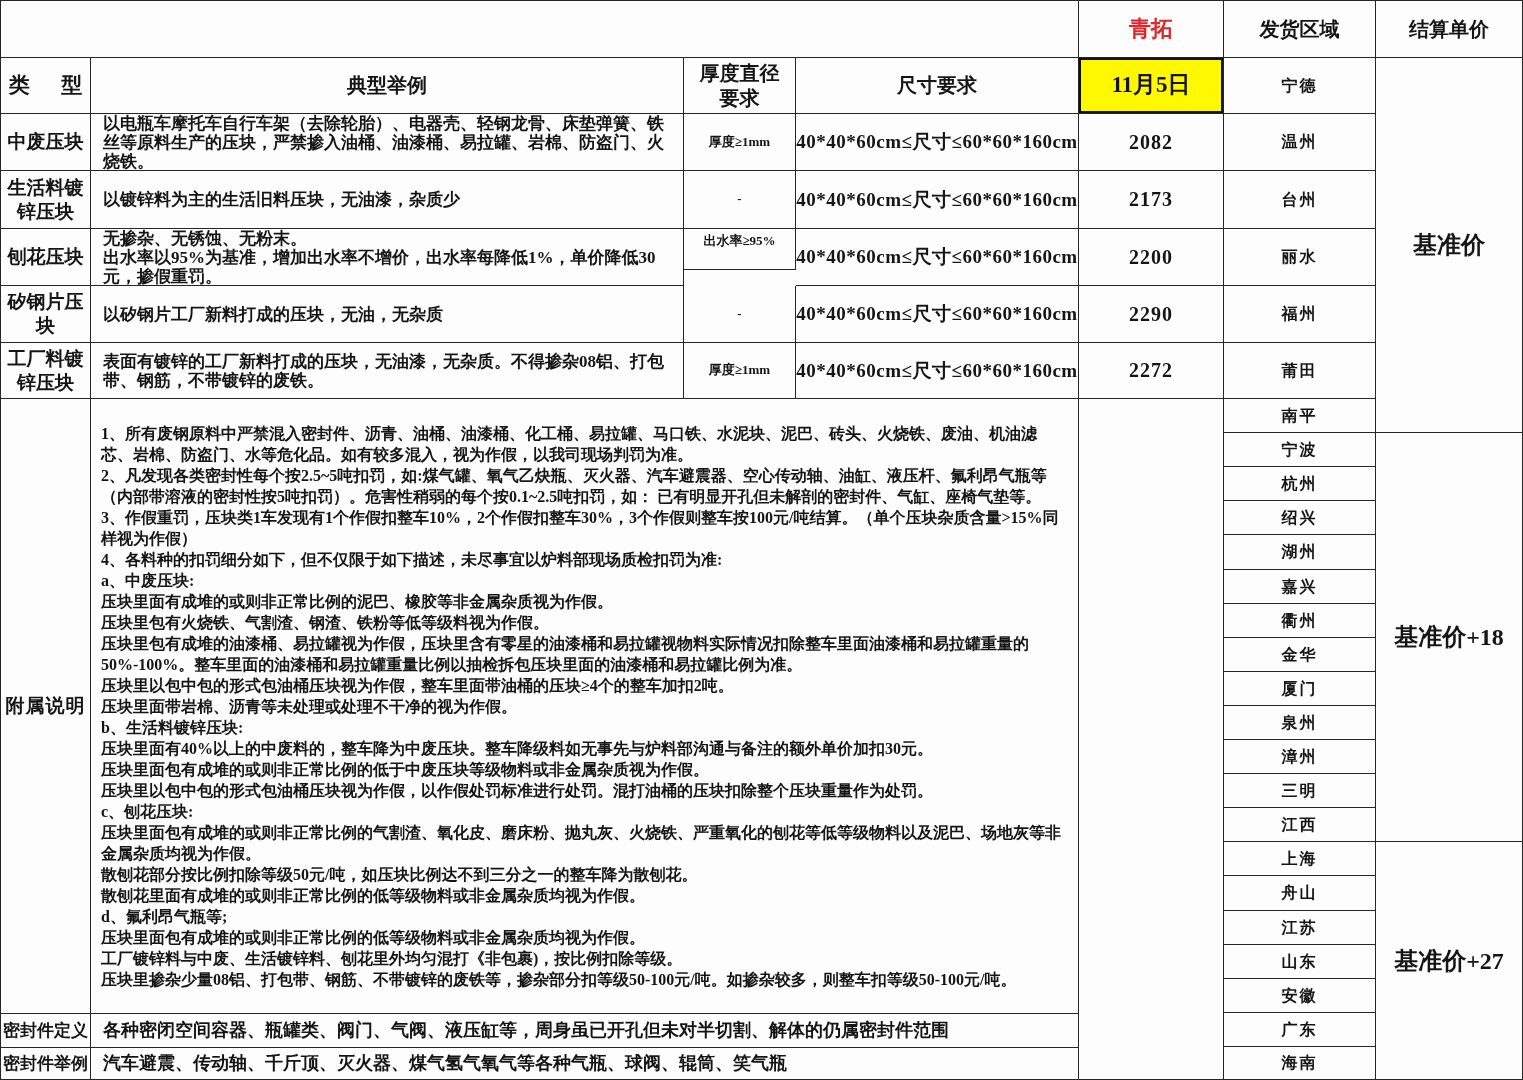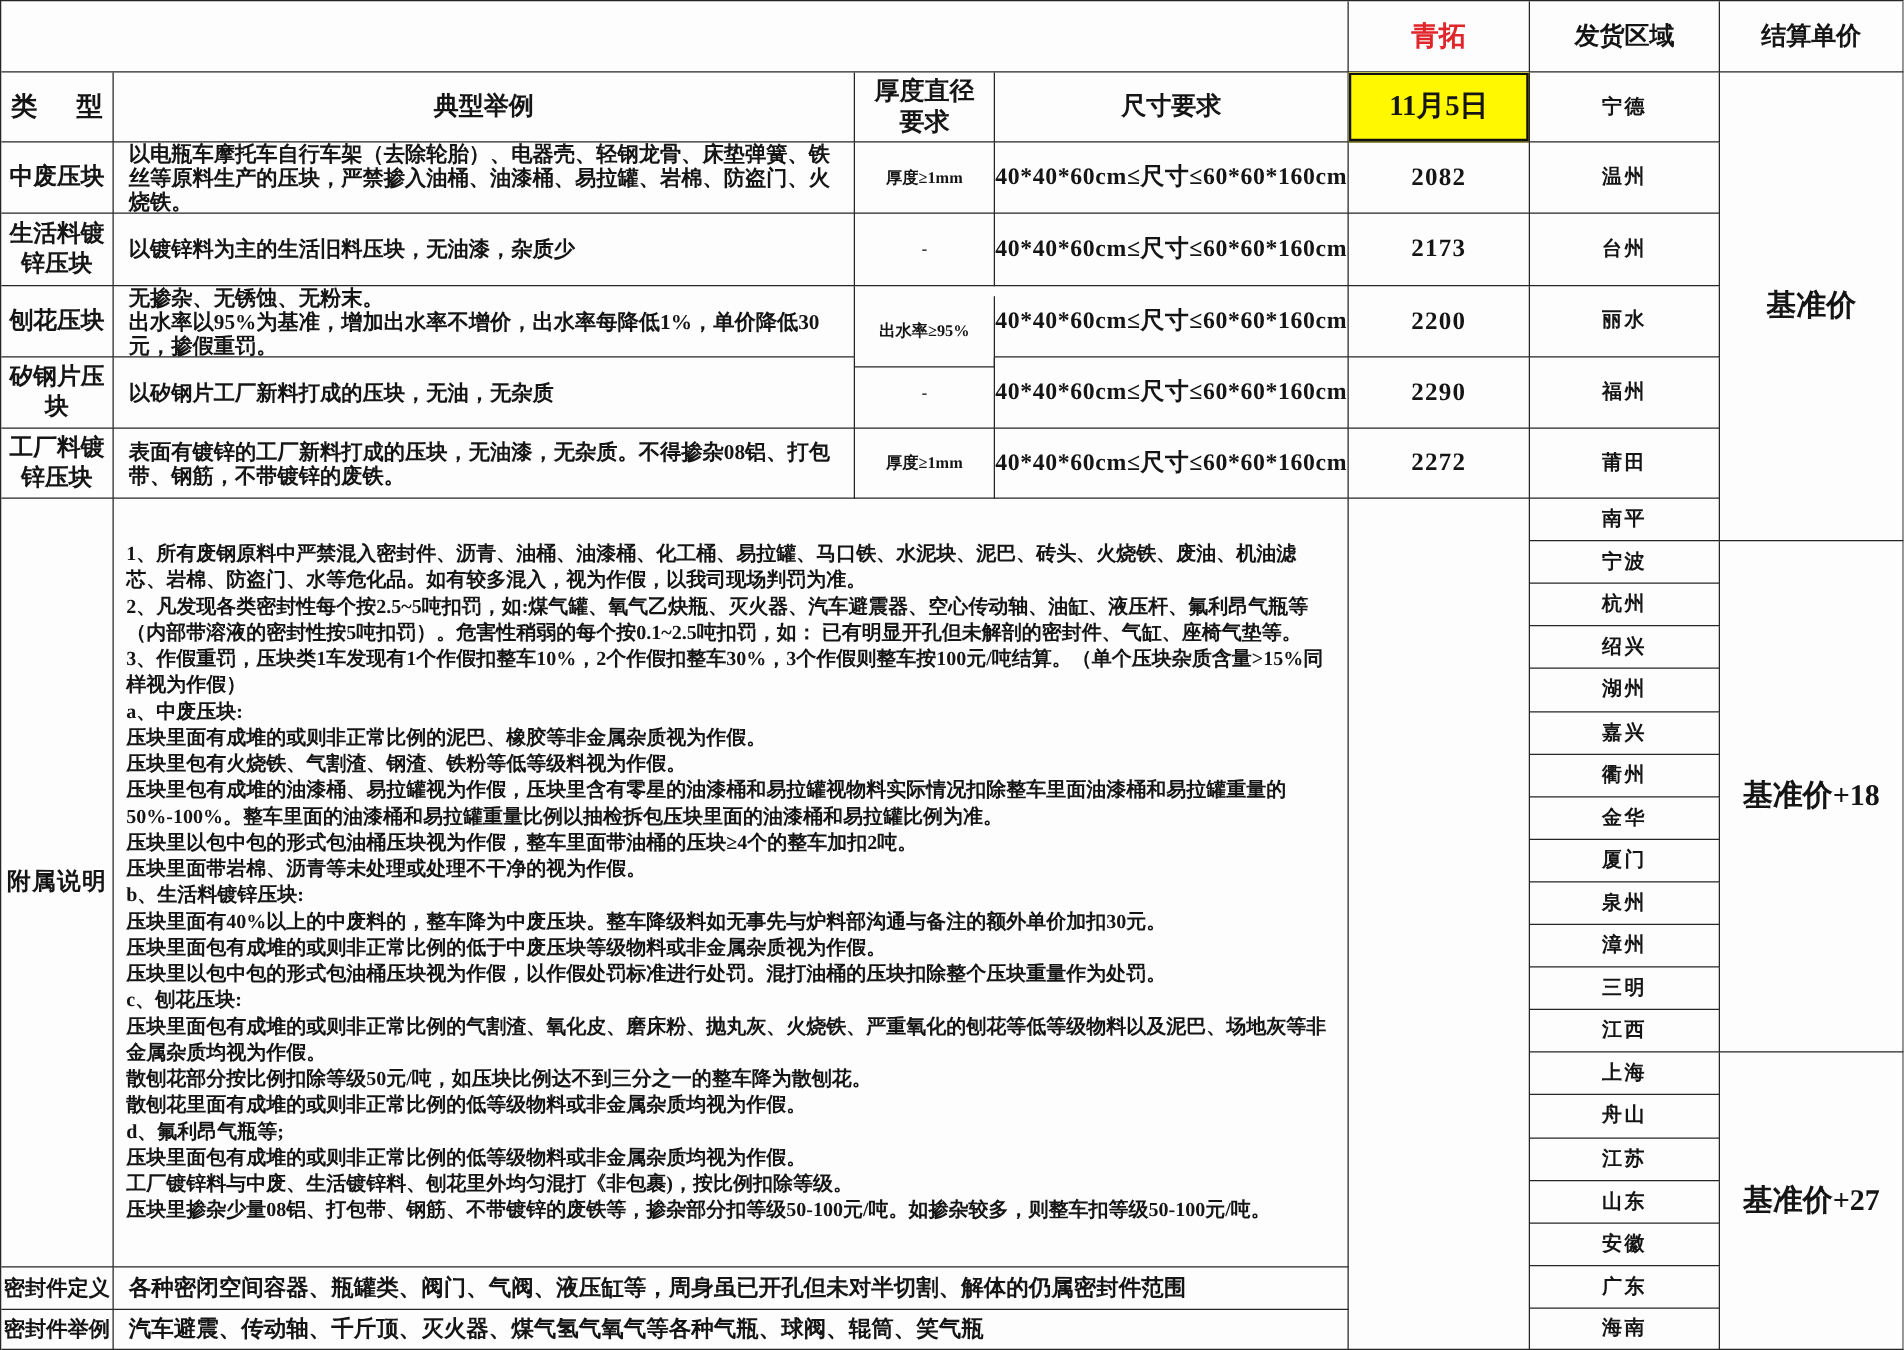--- a/index.html
+++ b/index.html
@@ -50,20 +50,21 @@
   <div class="cell hdr" style="left:795px;top:57px;width:283px;height:56px;">尺寸要求</div>
   <div class="cell datecell" style="left:1078px;top:57px;width:145px;height:56px;">11月5日</div>
 
   <div id="dyn-rows"></div>
 
   <div class="cell notes-label" style="left:0;top:398px;width:90px;height:615px;">附属说明</div>
   <div class="cell notes-content" id="notes-content" style="left:90px;top:398px;width:988px;height:615px;">
       <div class="note-line">1、所有废钢原料中严禁混入密封件、沥青、油桶、油漆桶、化工桶、易拉罐、马口铁、水泥块、泥巴、砖头、火烧铁、废油、机油滤芯、岩棉、防盗门、水等危化品。如有较多混入，视为作假，以我司现场判罚为准。</div>
       <div class="note-line">2、凡发现各类密封性每个按2.5~5吨扣罚，如:煤气罐、氧气乙炔瓶、灭火器、汽车避震器、空心传动轴、油缸、液压杆、氟利昂气瓶等（内部带溶液的密封性按5吨扣罚）。危害性稍弱的每个按0.1~2.5吨扣罚，如： 已有明显开孔但未解剖的密封件、气缸、座椅气垫等。</div>
       <div class="note-line">3、作假重罚，压块类1车发现有1个作假扣整车10%，2个作假扣整车30%，3个作假则整车按100元/吨结算。（单个压块杂质含量&gt;15%同样视为作假）</div>
+      <div class="note-line">4、各料种的扣罚细分如下，但不仅限于如下描述，未尽事宜以炉料部现场质检扣罚为准:</div>
       <div class="note-line">a、中废压块:</div>
       <div class="note-line">压块里面有成堆的或则非正常比例的泥巴、橡胶等非金属杂质视为作假。</div>
       <div class="note-line">压块里包有火烧铁、气割渣、钢渣、铁粉等低等级料视为作假。</div>
       <div class="note-line">压块里包有成堆的油漆桶、易拉罐视为作假，压块里含有零星的油漆桶和易拉罐视物料实际情况扣除整车里面油漆桶和易拉罐重量的50%-100%。整车里面的油漆桶和易拉罐重量比例以抽检拆包压块里面的油漆桶和易拉罐比例为准。</div>
       <div class="note-line">压块里以包中包的形式包油桶压块视为作假，整车里面带油桶的压块≥4个的整车加扣2吨。</div>
       <div class="note-line">压块里面带岩棉、沥青等未处理或处理不干净的视为作假。</div>
       <div class="note-line">b、生活料镀锌压块:</div>
       <div class="note-line">压块里面有40%以上的中废料的，整车降为中废压块。整车降级料如无事先与炉料部沟通与备注的额外单价加扣30元。</div>
       <div class="note-line">压块里面包有成堆的或则非正常比例的低于中废压块等级物料或非金属杂质视为作假。</div>
       <div class="note-line">压块里以包中包的形式包油桶压块视为作假，以作假处罚标准进行处罚。混打油桶的压块扣除整个压块重量作为处罚。</div>
@@ -94,21 +95,21 @@
     <div class="cell size" style="left: 795px; top: 113px; width: 283px; height: 57px;">40*40*60cm≤尺寸≤60*60*160cm</div>
     <div class="cell price" style="left: 1078px; top: 113px; width: 145px; height: 57px;">2082</div>
     <div class="cell typecell" style="left: 0px; top: 170px; width: 90px; height: 58px;">生活料镀锌压块</div>
     <div class="cell example" style="left: 90px; top: 170px; width: 593px; height: 58px;">以镀锌料为主的生活旧料压块，无油漆，杂质少</div>
     <div class="cell thick" style="left: 683px; top: 170px; width: 112px; height: 58px;">-</div>
     <div class="cell size" style="left: 795px; top: 170px; width: 283px; height: 58px;">40*40*60cm≤尺寸≤60*60*160cm</div>
     <div class="cell price" style="left: 1078px; top: 170px; width: 145px; height: 58px;">2173</div>
     <div class="cell typecell" style="left: 0px; top: 228px; width: 90px; height: 57px;">刨花压块</div>
     <div class="cell example" style="left: 90px; top: 228px; width: 593px; height: 57px;">无掺杂、无锈蚀、无粉末。
 出水率以95%为基准，增加出水率不增价，出水率每降低1%，单价降低30元，掺假重罚。</div>
-    <div class="cell thick" style="left: 683px; top: 236px; width: 112px; height: 57px;">出水率≥95%</div>
+    <div class="cell thick" style="left: 683px; top: 212px; width: 112px; height: 57px;">出水率≥95%</div>
     <div class="cell size" style="left: 795px; top: 228px; width: 283px; height: 57px;">40*40*60cm≤尺寸≤60*60*160cm</div>
     <div class="cell price" style="left: 1078px; top: 228px; width: 145px; height: 57px;">2200</div>
     <div class="cell typecell" style="left: 0px; top: 285px; width: 90px; height: 57px;">矽钢片压块</div>
     <div class="cell example" style="left: 90px; top: 285px; width: 593px; height: 57px;">以矽钢片工厂新料打成的压块，无油，无杂质</div>
     <div class="cell thick" style="left: 683px; top: 285px; width: 112px; height: 57px;">-</div>
     <div class="cell size" style="left: 795px; top: 285px; width: 283px; height: 57px;">40*40*60cm≤尺寸≤60*60*160cm</div>
     <div class="cell price" style="left: 1078px; top: 285px; width: 145px; height: 57px;">2290</div>
     <div class="cell typecell" style="left: 0px; top: 342px; width: 90px; height: 56px;">工厂料镀锌压块</div>
     <div class="cell example" style="left: 90px; top: 342px; width: 593px; height: 56px;">表面有镀锌的工厂新料打成的压块，无油漆，无杂质。不得掺杂08铝、打包带、钢筋，不带镀锌的废铁。</div>
     <div class="cell thick" style="left: 683px; top: 342px; width: 112px; height: 56px;">厚度≥1mm</div>

